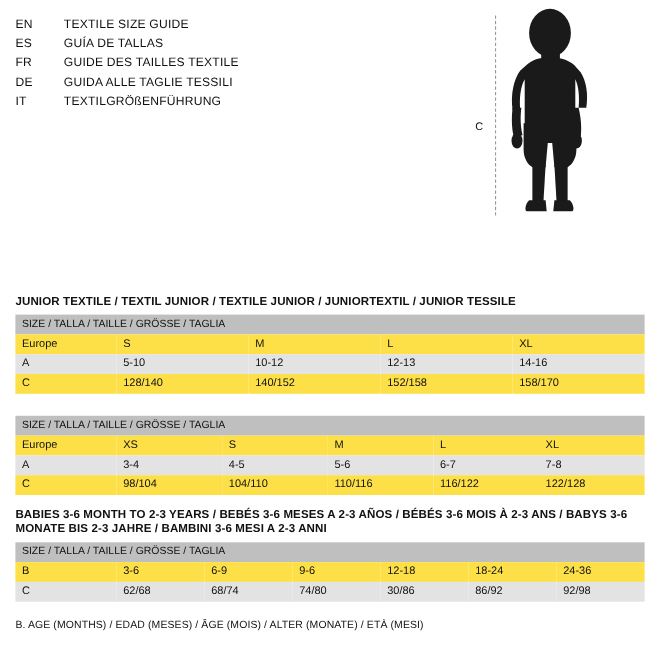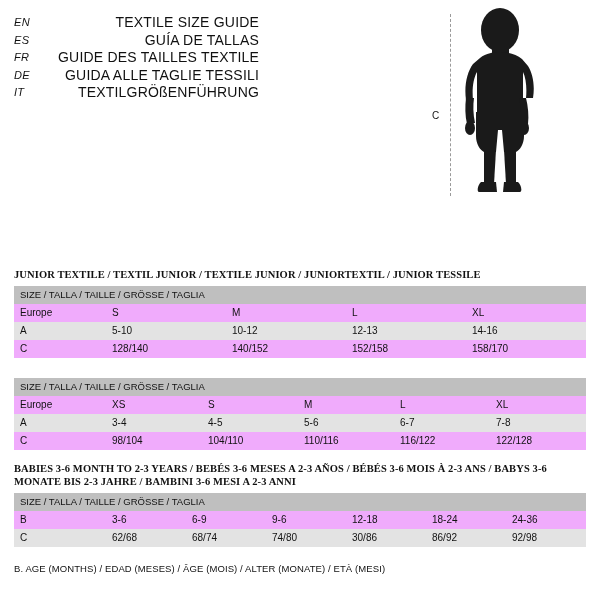--- a/index.html
+++ b/index.html
@@ -24,34 +24,32 @@
 
   
   .header {
     display: flex;
     gap: 0;
     align-items: flex-start;
   }
   .lang-col {
     width: 44px;
     flex: 0 0 44px;
-    font-style: italic;
   }
   .lang-code {
     font-size: 11px;
     line-height: 17.5px;
     letter-spacing: 0.3px;
     color: #111;
   }
   .lang-title {
-    font-size: 14px;
+    font-size: 11px;
     line-height: 17.5px;
     letter-spacing: 0.2px;
     color: #111;
-    text-align: right;
   }
 
   
   .figure-area {
     position: absolute;
     top: 6px;
     right: 18px;
     width: 150px;
     height: 200px;
   }
@@ -78,21 +76,20 @@
   .section {
     margin-top: 0;
   }
   .section-title {
     font-size: 10.5px;
     font-weight: bold;
     color: #111;
     letter-spacing: 0.1px;
     margin: 0 0 5px 0;
     line-height: 13px;
-    font-family: Liberation Serif, serif;
   }
   table {
     border-collapse: collapse;
     width: 572px;
     table-layout: fixed;
   }
   table td {
     font-size: 10px;
     color: #111;
     padding: 3px 16px 3px 6px;
@@ -102,21 +99,21 @@
   }
   tr.head td {
     background: #bfbfbf;
     font-weight: normal;
     font-size: 9.5px;
   }
   tr.shade td {
     background: #e3e3e3;
   }
   tr.plain td {
-    background: #f0abfc;
+    background: #fde047;
   }
 
   .spacer-12 { height: 12px; }
   .spacer-20 { height: 20px; }
 
   
   .legend {
     margin-top: 14px;
   }
   .legend div {

